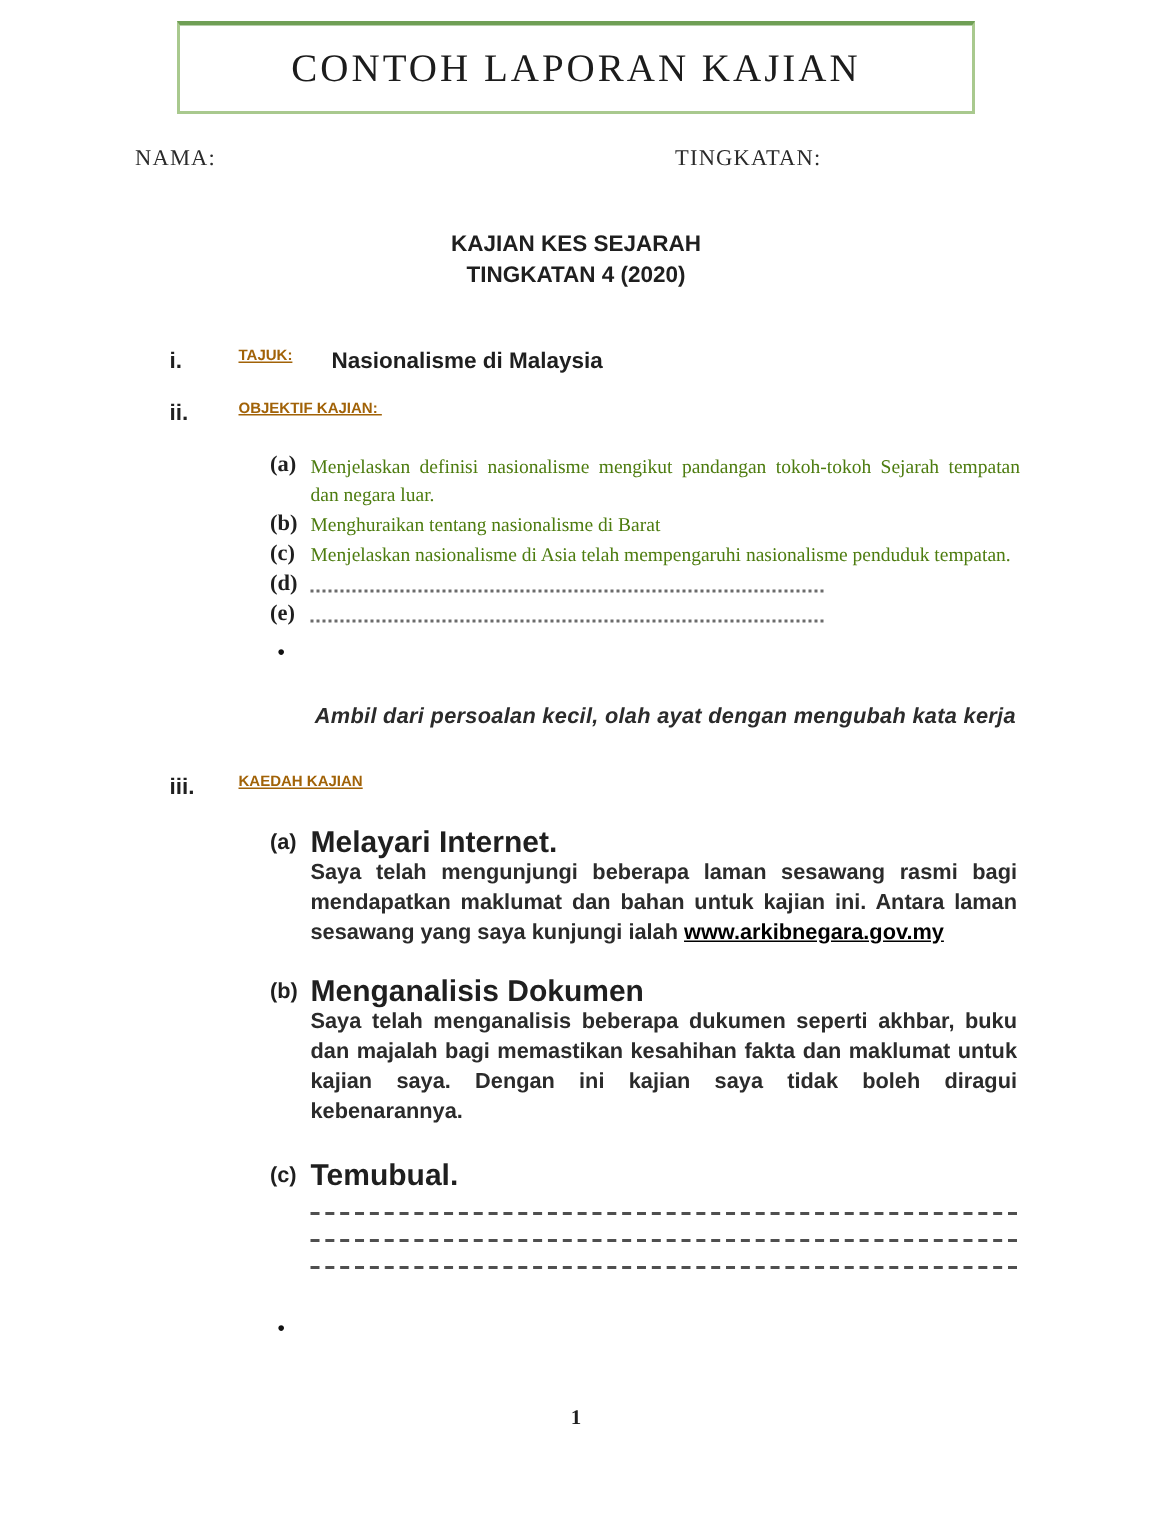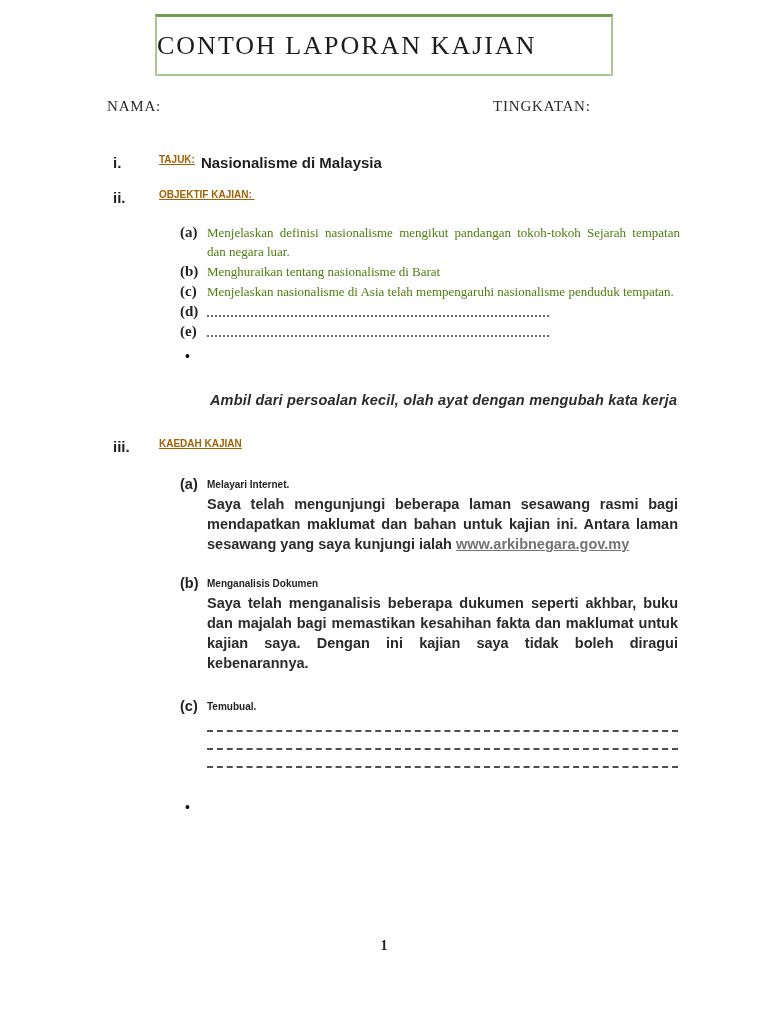--- a/index.html
+++ b/index.html
@@ -9,54 +9,54 @@
     width:768px; height:1024px;
     margin:0 auto;
     background:#ffffff;
     color:#222;
     font-family:"Liberation Sans", sans-serif;
     overflow:hidden;
   }
   
   .title-box {
     margin:14px auto 0;
-    width:458px; height:62px;
+    width:532px; height:62px;
     border:2px solid #a9c98e;
     border-top:3px solid #6f9f55;
-    display:flex; align-items:center; justify-content:flex-start;
+    display:flex; align-items:center; justify-content:center;
     background:#fff;
   }
   .title-text {
     font-family:"Liberation Serif", serif;
     font-size:26px; letter-spacing:2px;
     color:#1c1c1c;
     white-space:nowrap;
   }
   
   .meta-row { position:relative; margin-top:22px; height:18px; }
   .meta-label {
     font-family:"Liberation Serif", serif;
-    font-size:15px; letter-spacing:0.8px; color:#2a2a2a;margin-left:17px;
+    font-size:15px; letter-spacing:0.8px; color:#2a2a2a;
   }
   .meta-name { position:absolute; left:90px; }
-  .meta-class { position:absolute; left:476px; }
+  .meta-class { position:absolute; left:450px; }
   
   .center-head { margin-top:36px; text-align:center; }
   .center-head div {
     font-weight:bold; font-size:15px; line-height:21px; color:#1f1f1f;
   }
   
   .section-row { display:flex; margin:0 88px 0 113px; }
   .section-numeral { width:46px; font-weight:bold; font-size:15px; color:#1f1f1f; flex:none; }
   .section-heading {
     font-weight:bold; font-size:10px; color:#a16207;
     text-decoration:underline;
     white-space:pre;
   }
-  .section-suffix { font-weight:bold; font-size:15px; color:#1f1f1f; margin-left:6px; }
+  .section-suffix { font-weight:bold; font-size:15px; color:#1f1f1f; margin-left:26px; }
   .sec-i   { margin-top:38px; }
   .sec-ii  { margin-top:18px; }
   .sec-iii { margin-top:28px; }
   
   .obj-list { margin:17px 88px 0 180px; }
   .obj-item { display:flex; margin-bottom:1px; }
   .obj-label {
     flex:none; width:27px;
     font-family:"Liberation Serif", serif; font-weight:bold;
     font-size:15px; line-height:19px; color:#1f1f1f;
@@ -85,29 +85,29 @@
   .note-1 { margin-top:6px; }
   .note-2 { margin-top:30px; }
   
   .meth-list { margin:20px 90px 0 180px; }
   .meth-item { display:flex; }
   .meth-label {
     flex:none; width:27px;
     font-weight:bold; font-size:14.5px; line-height:19px; color:#1f1f1f;
   }
   .meth-content { flex:1; }
-  .meth-heading { font-weight:bold; font-size:10px; line-height:19px; color:#1f1f1f; }
+  .meth-heading { font-weight:bold; font-size:20px; line-height:19px; color:#1f1f1f; }
   .meth-body {
     font-weight:bold; font-size:14.5px; line-height:20px; color:#2b2b2b;
     text-align:justify;
   }
   .meth-gap-b { margin-top:20px; }
   .meth-gap-c { margin-top:24px; }
   .link {
-    color:#737373; text-decoration:underline; cursor:pointer;
+    color:#000000; text-decoration:underline; cursor:pointer;
     font-weight:bold;
   }
   .dashed-line {
     height:0; border-top:2px dashed #4f4f4f;
     margin-top:16px;
   }
   .dashed-first { margin-top:14px; }
   
   .page-number {
     position:absolute; top:938px; left:0; right:0;
@@ -124,20 +124,22 @@
   <div class="title-box">
     <div class="title-text">CONTOH LAPORAN KAJIAN</div>
   </div>
 
   <div class="meta-row">
     <span class="meta-label meta-name">NAMA:</span>
     <span class="meta-label meta-class">TINGKATAN:</span>
   </div>
 
   <div class="center-head">
+    <div>KAJIAN KES SEJARAH</div>
+    <div>TINGKATAN 4 (2020)</div>
   </div>
 
   <div class="section-row sec-i">
     <span class="section-numeral">i.</span>
     <span class="section-heading">TAJUK:</span>
     <span class="section-suffix">Nasionalisme di Malaysia</span>
   </div>
 
   <div class="section-row sec-ii">
     <span class="section-numeral">ii.</span>

